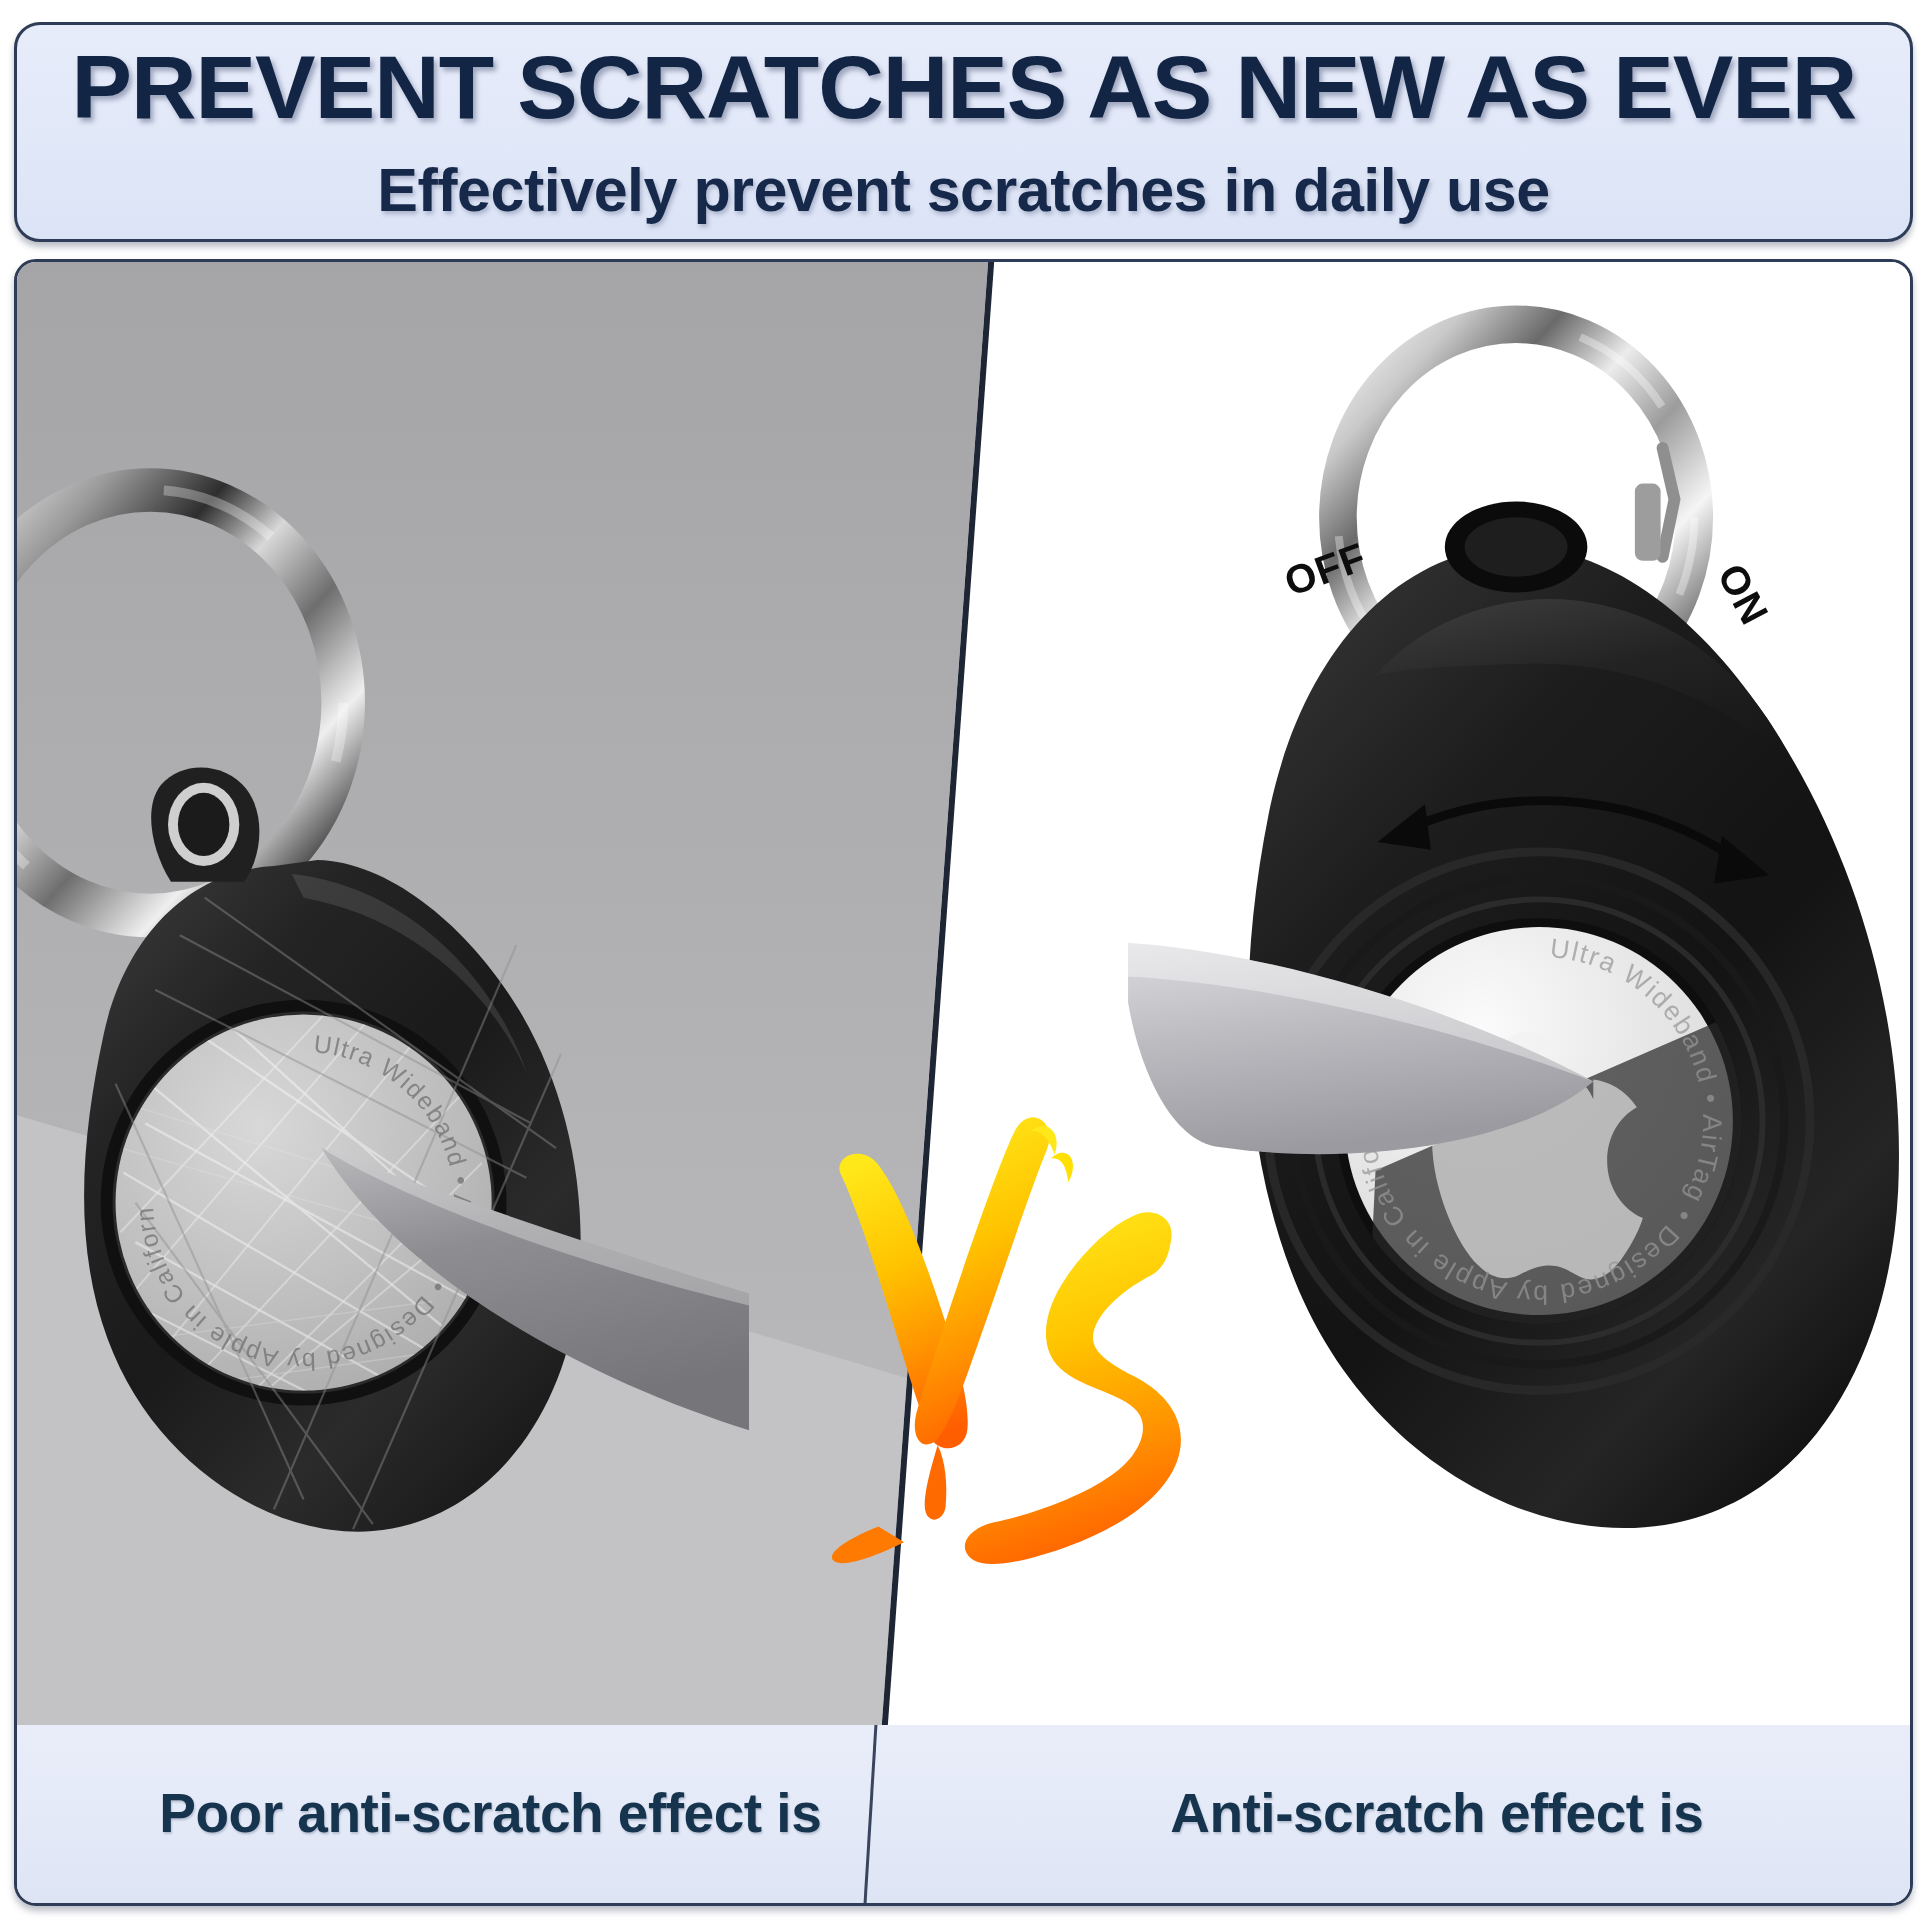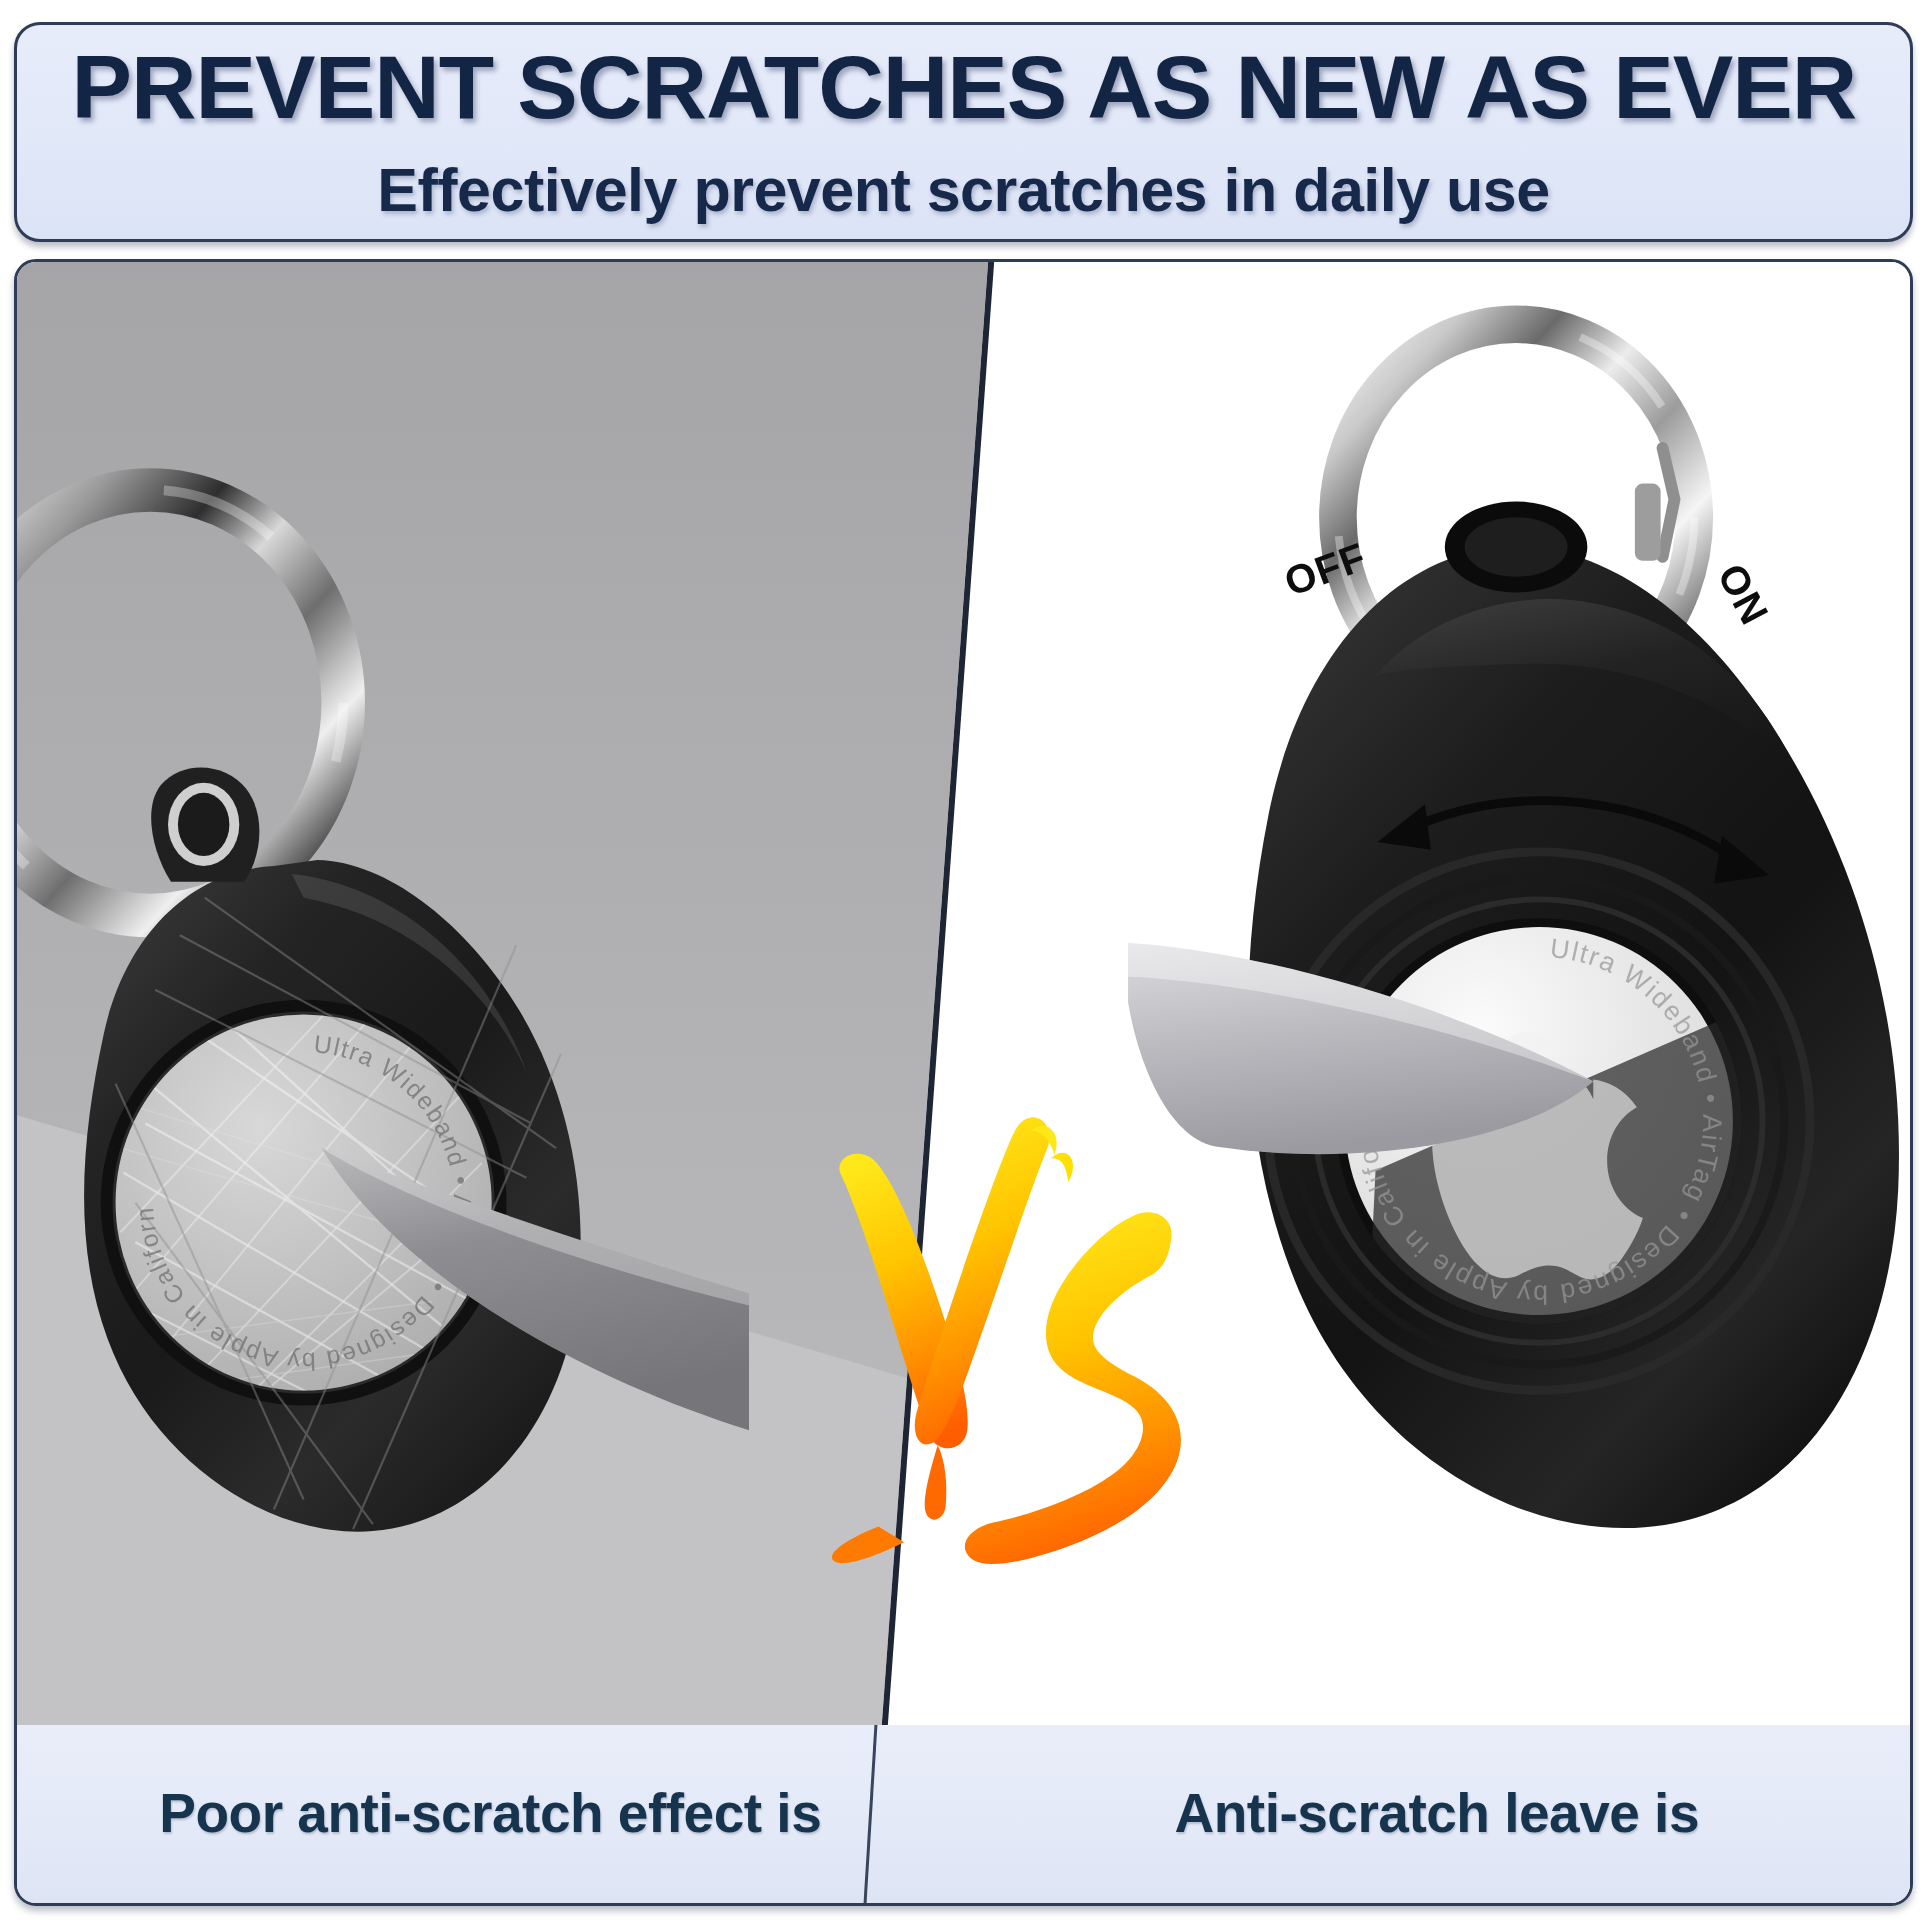--- a/index.html
+++ b/index.html
@@ -428,21 +428,21 @@
     </div>
 
     <div class="caption-bar">
       <div class="caption-cell">
         <div class="txt">
           <div>Poor anti-scratch effect is</div>
         </div>
       </div>
       <div class="caption-cell">
         <div class="txt">
-          <div>Anti-scratch leave is</div>
+          <div>Anti-scratch effect is</div>
         </div>
       </div>
     </div>
     <div class="caption-split"></div>
 
   </div>
 </div>
 
 
 </body></html>

